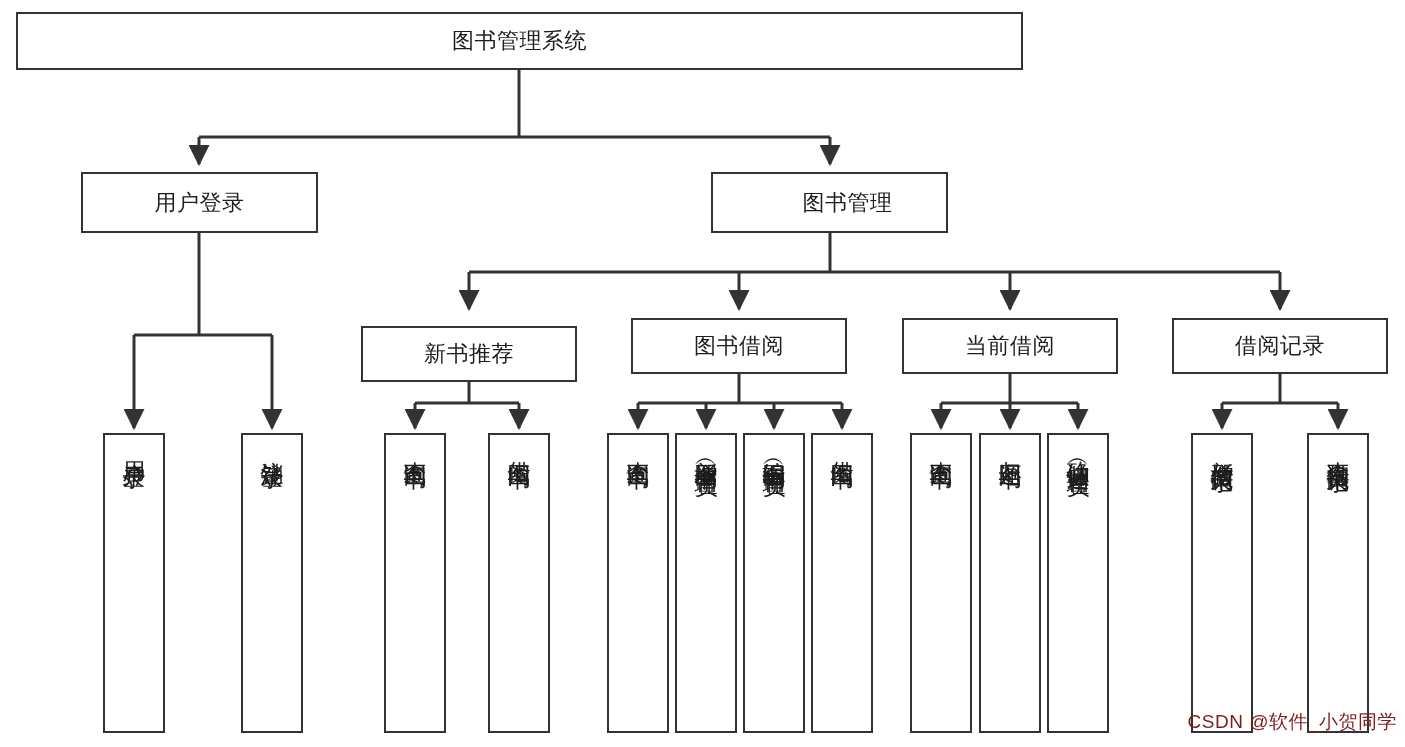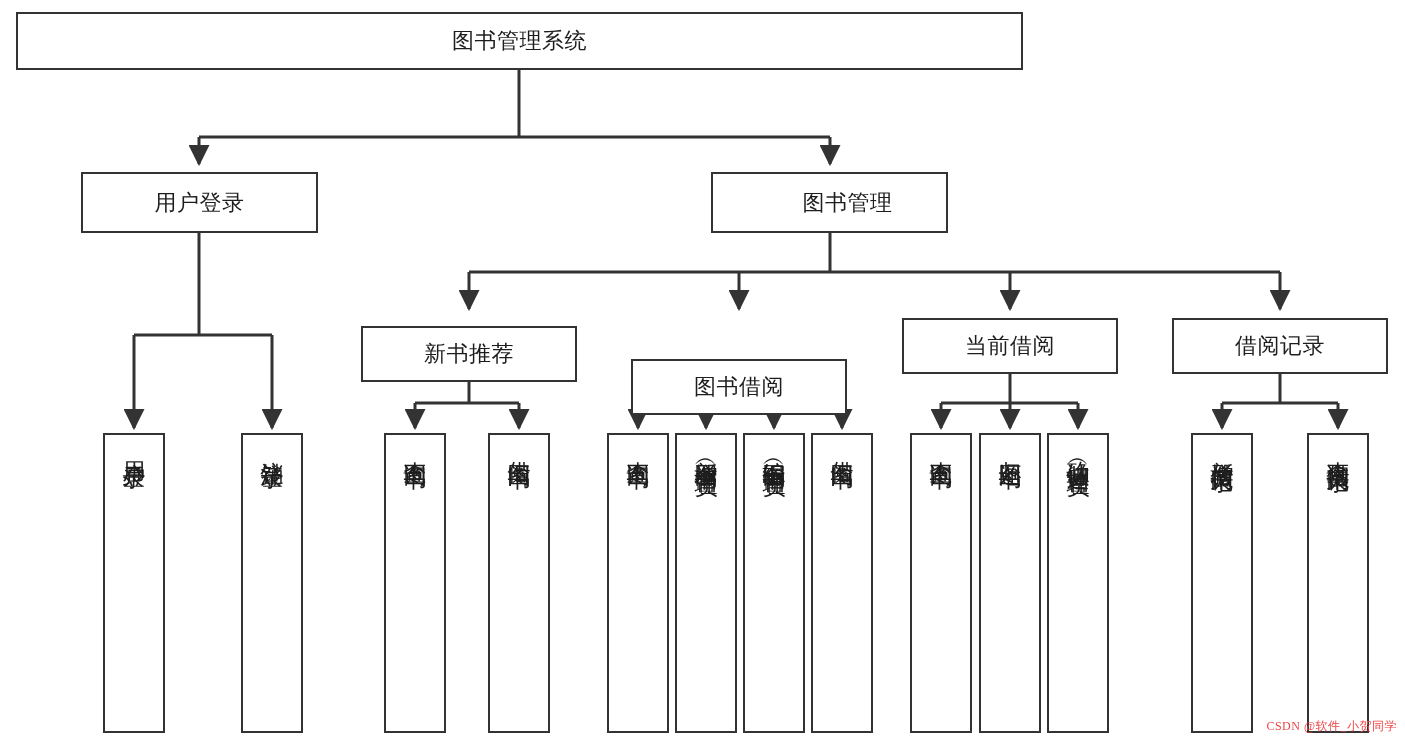--- a/index.html
+++ b/index.html
@@ -57,26 +57,25 @@
     font-size: 23px;
     line-height: 1.18;
     letter-spacing: 2px;
     white-space: normal;
     max-height: 100%;
   }
   .watermark {
     position: absolute;
     right: 8px;
     bottom: 6px;
-    font-size: 12px;
-    color: #ef4444;
+    font-size: 19px;
+    color: #7f1d1d;
     white-space: nowrap;
     z-index: 5;
     letter-spacing: 0.5px;
-    font-family: Liberation Serif, serif;
   }
 </style>
 </head>
 <body>
 
 <div id="canvas">
 
   <svg class="wires" viewBox="0 0 1405 747" xmlns="http://www.w3.org/2000/svg">
     <defs>
       <marker id="arrow" viewBox="0 0 10 10" refX="9" refY="5" markerWidth="7" markerHeight="7" orient="auto-start-reverse">
@@ -134,21 +133,21 @@
   <div class="node" style="left:81px; top:172px; width:237px; height:61px;">
     <span class="label">用户登录</span>
   </div>
   <div class="node" style="left:711px; top:172px; width:237px; height:61px;padding-left:36px;">
     <span class="label">图书管理</span>
   </div>
 
   <div class="node" style="left:361px; top:318px; width:216px; height:56px;margin-top:8px;">
     <span class="label">新书推荐</span>
   </div>
-  <div class="node" style="left:631px; top:318px; width:216px; height:56px;margin-top:41px;">
+  <div class="node" style="left:631px; top:318px; width:216px; height:56px;">
     <span class="label">图书借阅</span>
   </div>
   <div class="node" style="left:902px; top:318px; width:216px; height:56px;">
     <span class="label">当前借阅</span>
   </div>
   <div class="node" style="left:1172px; top:318px; width:216px; height:56px;">
     <span class="label">借阅记录</span>
   </div>
 
   <div class="node leaf" style="left:103px; top:433px; width:62px; height:300px;">

